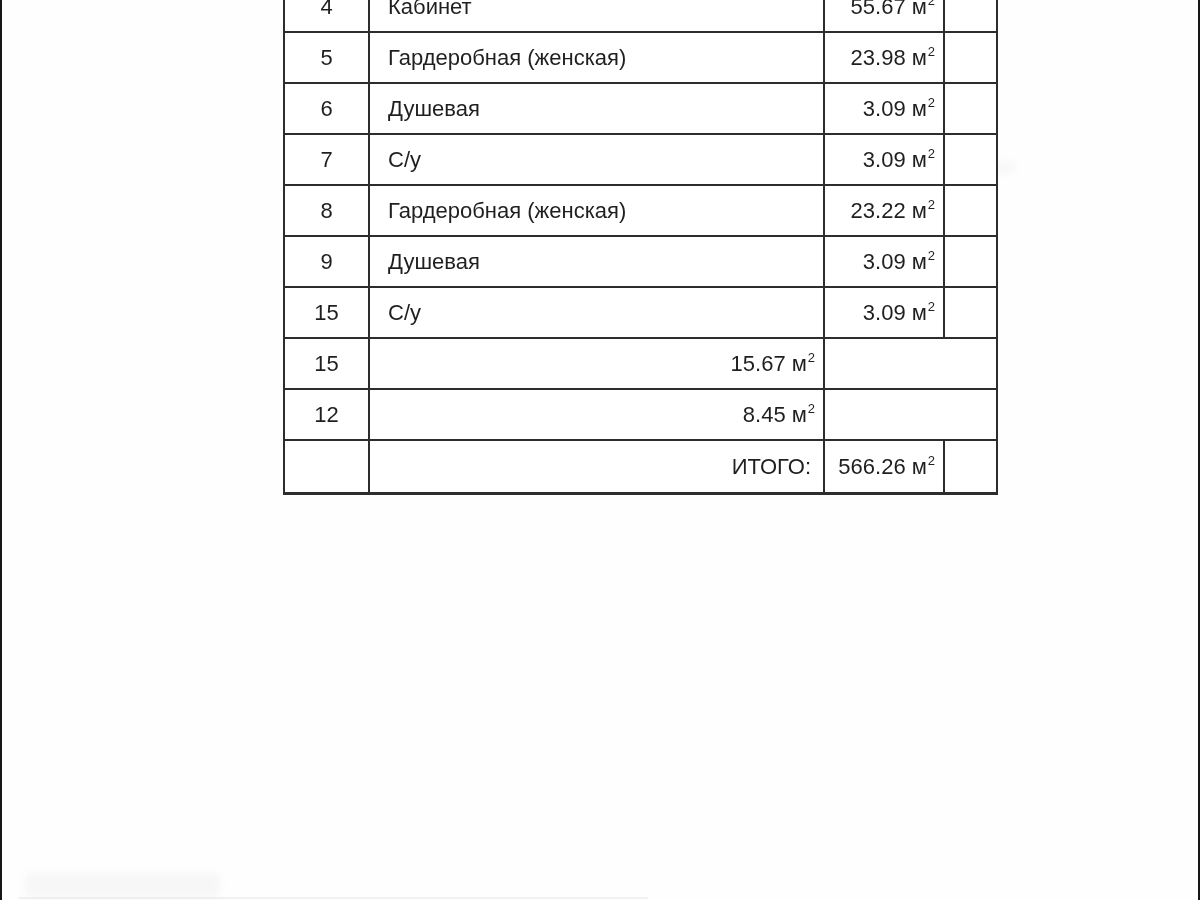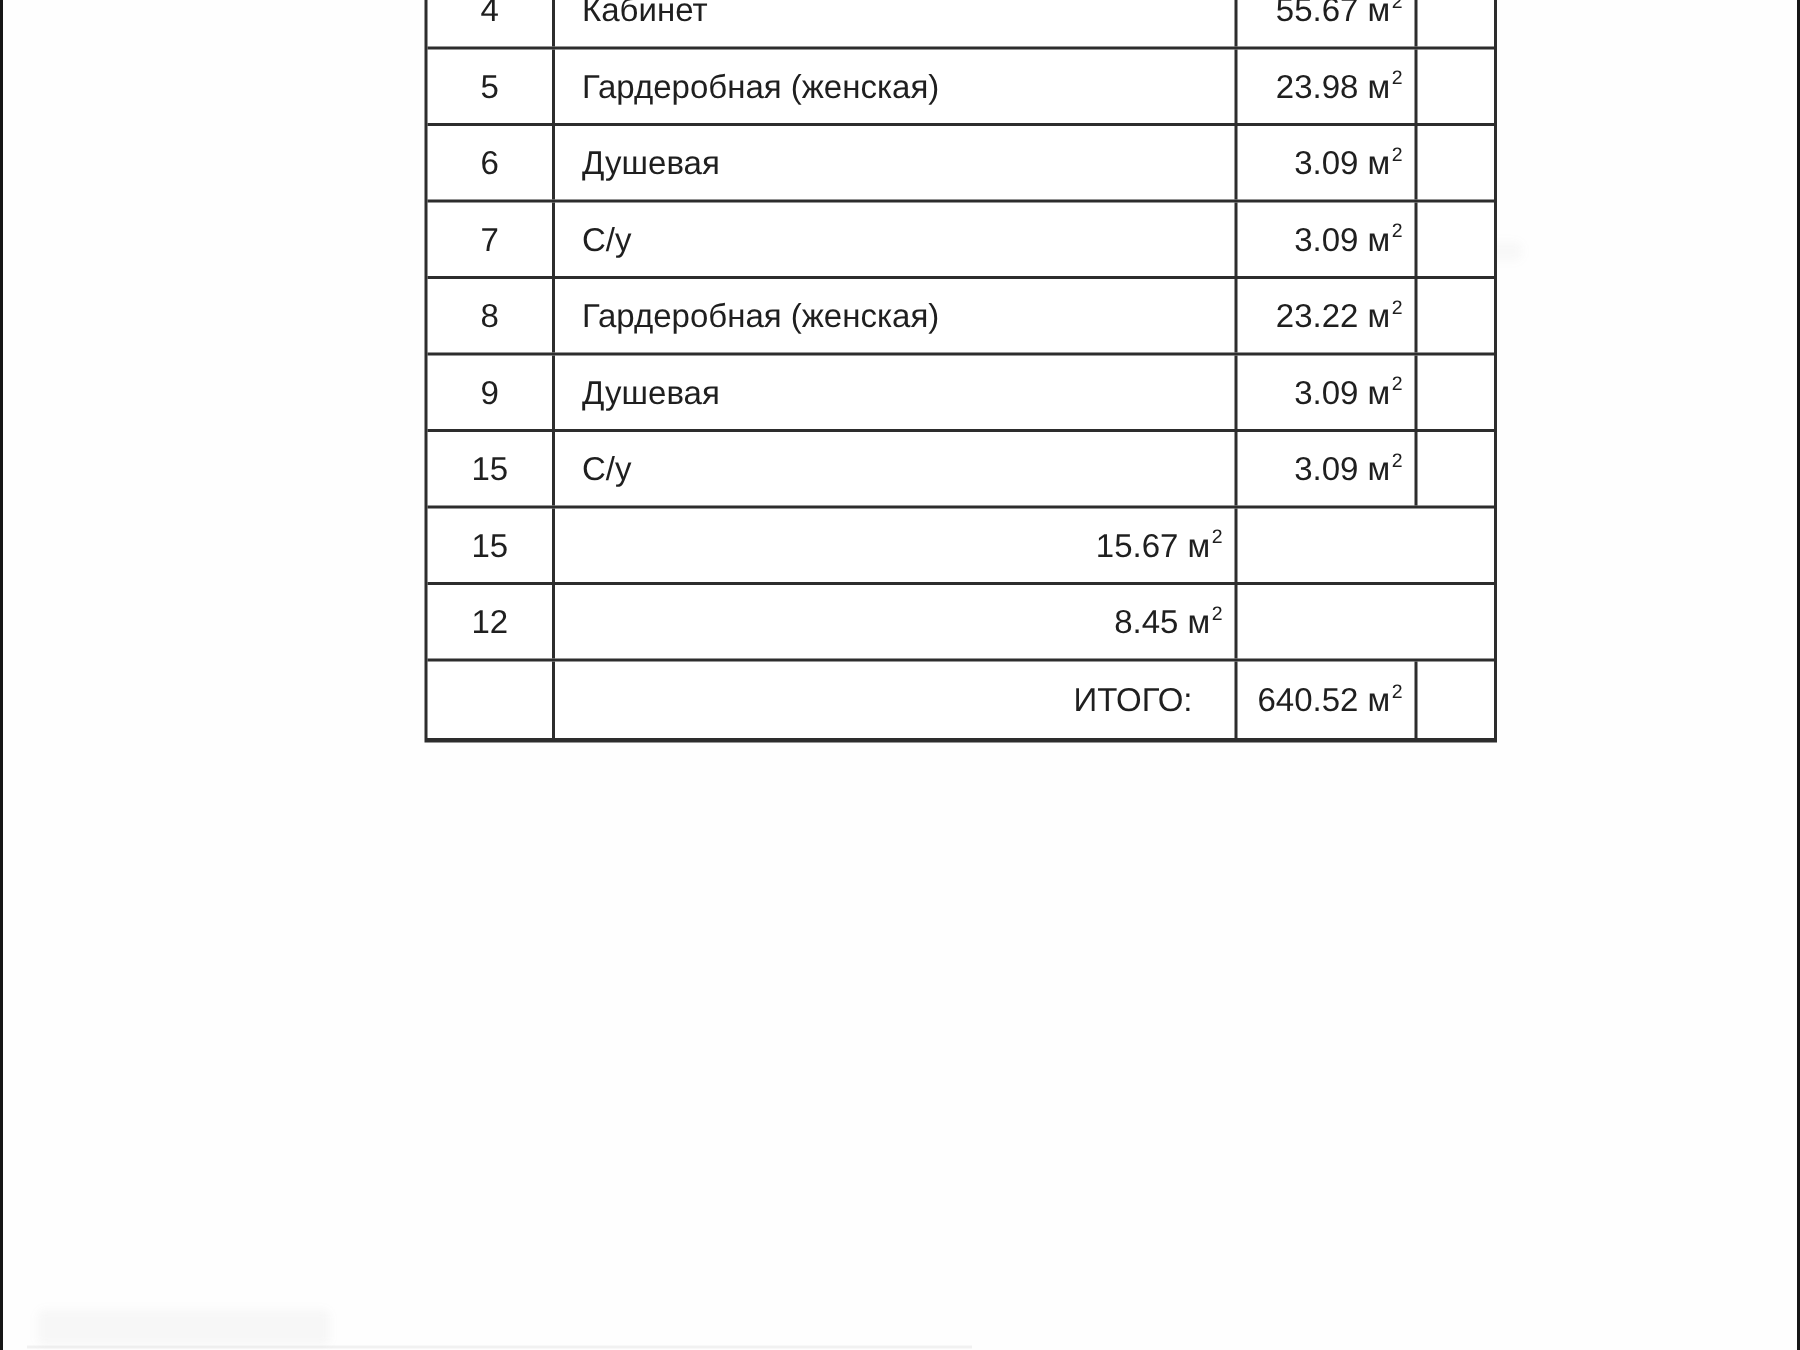--- a/index.html
+++ b/index.html
@@ -41,21 +41,21 @@
   .t-row:last-child{border-bottom:none;}
   .cell{
     border-right:2px solid var(--line);
     display:flex;align-items:center;
     font-size:22px;line-height:1;white-space:nowrap;overflow:visible;
   }
   .c-num{justify-content:center;}
   .c-name{padding-left:18px;}
   .c-area{justify-content:flex-end;padding-right:8px;}
   .c-note{border-right:none;}
-  .total-label{justify-content:flex-end;padding-right:28px;}
+  .total-label{justify-content:flex-end;padding-right:12px;}
   .a-unit{margin-left:6px;}
   .a-sup{font-size:13px;position:relative;top:-9px;margin-left:1px;}
 </style>
 </head>
 <body>
 
 <div class="page">
 
   <div class="edge edge-left"></div>
   <div class="edge edge-right"></div>
@@ -145,20 +145,20 @@
         <span class="a-val">8.45</span>
         <span class="a-unit"><span>м</span><span class="a-sup">2</span></span>
       </div>
       <div class="cell c-note"></div>
     </div>
 
     <div class="t-row">
       <div class="cell c-num"></div>
       <div class="cell c-name total-label">ИТОГО:</div>
       <div class="cell c-area">
-        <span class="a-val">640.52</span>
+        <span class="a-val">566.26</span>
         <span class="a-unit"><span>м</span><span class="a-sup">2</span></span>
       </div>
       <div class="cell c-note"></div>
     </div>
 
   </div>
 </div>
 
 </body></html>

